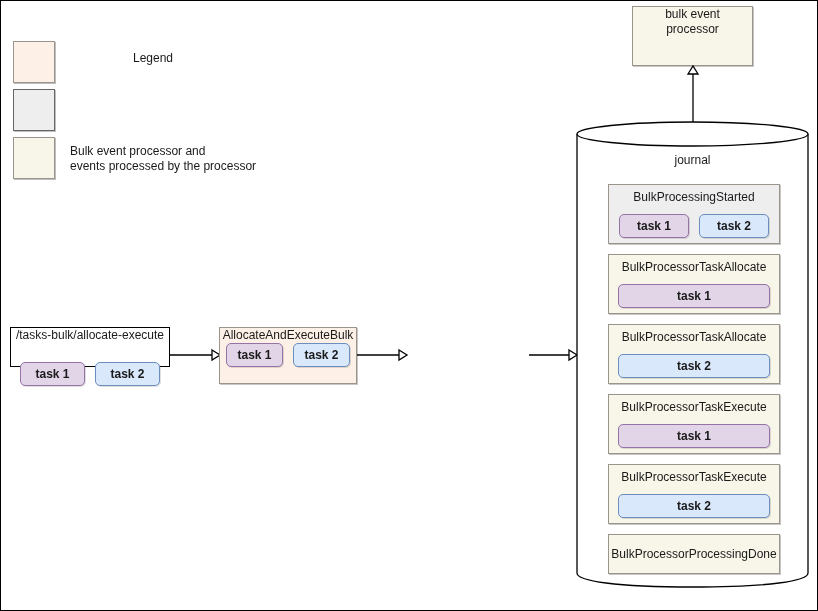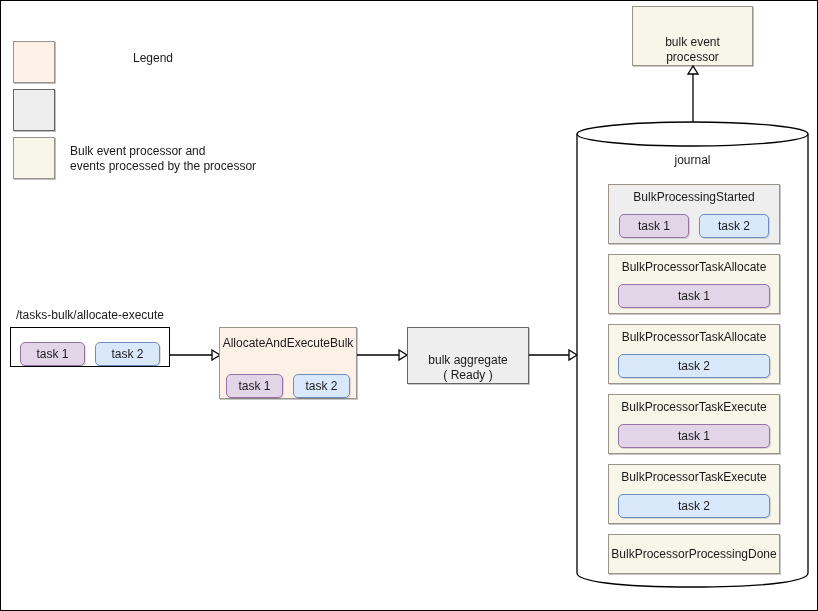--- a/index.html
+++ b/index.html
@@ -42,21 +42,21 @@
     white-space: pre-line;
   }
 
   
   .node {
     border: 1px solid #9a948c;
     box-shadow: 1px 1px 0 rgba(0,0,0,0.22);
     display: flex;
     flex-direction: column;
     align-items: center;
-    justify-content: flex-end;
+    justify-content: flex-start;
   }
   .node-plain {
     border: 1px solid #000000;
     box-shadow: none;
     background: #ffffff;
   }
   .node-title {
     font-size: 12px;
     line-height: 15px;
     color: #1a1a1a;
@@ -64,20 +64,21 @@
     white-space: pre-line;
   }
 
   
   .pill-row {
     display: flex;
     gap: 10px;
     justify-content: center;
     align-items: center;
     width: 100%;
+    font-weight: bold;
   }
   .pill {
     font-size: 12px;
     line-height: 12px;
     border-radius: 5px;
     display: flex;
     align-items: center;
     justify-content: center;
     height: 22px;
     color: #1a1a1a;
@@ -147,37 +148,33 @@
       <span class="pill pill-purple" style="width:63px;">task 1</span>
       <span class="pill pill-blue" style="width:63px;">task 2</span>
     </div>
   </div>
 
   <svg class="conn abs" style="left:169px;top:345px;width:50px;height:20px;">
     <line x1="0" y1="9" x2="42" y2="9"></line>
     <path d="M42 4 L50 9 L42 14 Z" fill="#000000" stroke="none"></path>
   </svg>
 
-  <div class="node abs" style="left:218px;top:326px;width:138px;height:72px;background:#fdf0e6;border-color:#9a948c;gap:23px;">
+  <div class="node abs" style="left:218px;top:326px;width:138px;height:57px;background:#fdf0e6;border-color:#9a948c;gap:0;">
     <div class="node-title">AllocateAndExecuteBulk</div>
     <div class="pill-row">
       <span class="pill pill-purple" style="width:55px;">task 1</span>
       <span class="pill pill-blue" style="width:55px;">task 2</span>
     </div>
   </div>
 
   <svg class="conn abs" style="left:356px;top:345px;width:50px;height:20px;">
     <line x1="0" y1="9" x2="42" y2="9"></line>
     <path d="M42 4 L50 9 L42 14 Z" fill="#000000" stroke="none"></path>
   </svg>
 
-  <div class="node abs" style="left:406px;top:326px;width:122px;height:57px;background:#eeeeee;border-color:#666666;">
-    <div class="node-title">bulk aggregate
-( Ready )</div>
-  </div>
 
   <svg class="conn abs" style="left:528px;top:345px;width:48px;height:20px;">
     <line x1="0" y1="9" x2="40" y2="9"></line>
     <path d="M40 4 L48 9 L40 14 Z" fill="#000000" stroke="none"></path>
   </svg>
 
   <div class="node abs" style="left:631px;top:5px;width:121px;height:60px;background:#f8f5e9;border-color:#9a948c;">
     <div class="node-title">bulk event
 processor</div>
   </div>

